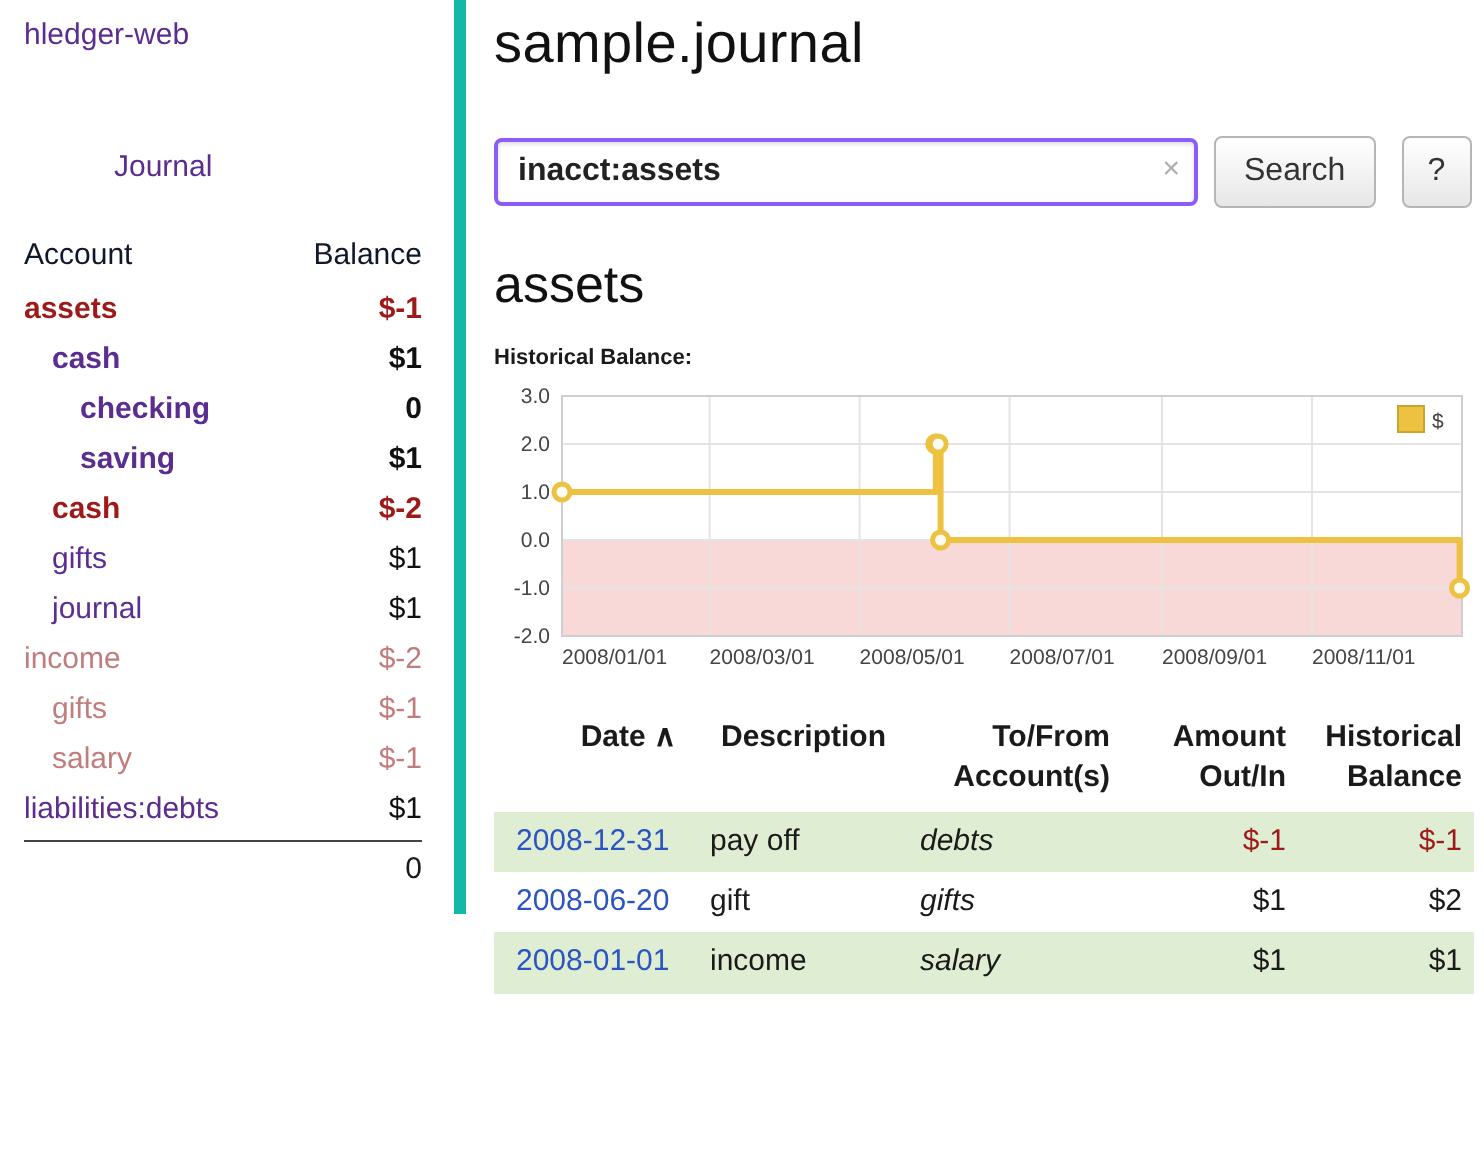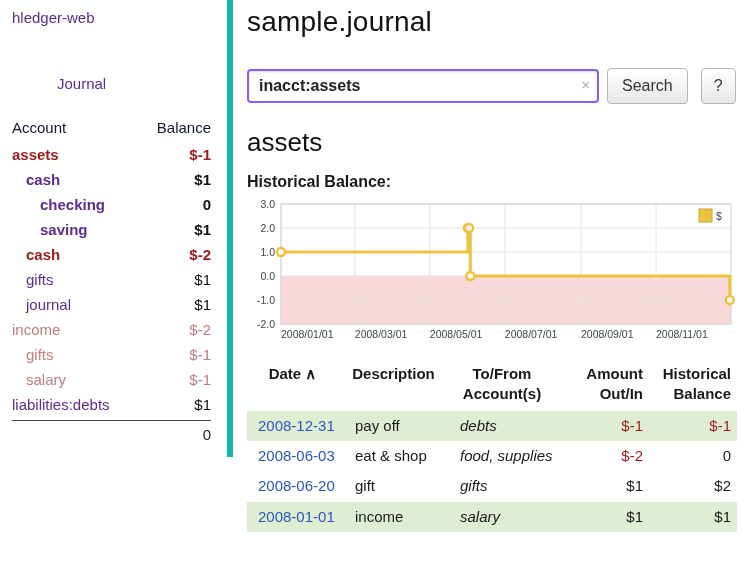--- a/index.html
+++ b/index.html
@@ -40,27 +40,27 @@
     padding: 4px 28px 4px 10px; border: 2px solid #8b5cf6; border-radius: 4px;
     box-shadow: inset 0 1px 2px rgba(0,0,0,.14); outline: none; font-weight: bold;
   }
   .clear-x { position: absolute; right: 9px; top: 8px; color: #adadad; font-size: 15px; line-height: 1; cursor: pointer; }
   .btn {
     height: 36px; margin-left: 8px; padding: 0 14px; font-size: 16px; font-family: inherit; color: #333;
     background: linear-gradient(#ffffff, #e7e7e7); border: 1px solid #b5b5b5; border-radius: 4px; cursor: pointer;
   }
   .btn-help { margin-left: 13px; padding: 0 12px; }
   h2 { font-size: 26px; font-weight: 400; color: #111; margin: 0 0 15px; }
-  .chart-label { font-size: 16px; font-weight: bold; margin-bottom: 7px; }
+  .chart-label { font-size: 11px; font-weight: bold; margin-bottom: 7px; }
   #chart { margin-bottom: 12px; }
   .tick { font-size: 10.5px; fill: #444; font-family: "Liberation Sans", sans-serif; }
 
   
   .register { border-collapse: collapse; width: 490px; font-size: 15px; table-layout: fixed; }
-  .register th { font-weight: bold; text-align: center; vertical-align: top; padding: 2px 6px 7px 0; line-height: 1.33; }
+  .register th { font-weight: bold; text-align: right; vertical-align: top; padding: 2px 6px 7px 0; line-height: 1.33; }
   .register th.c-amt, .register td.c-amt { text-align: right; }
   .register td { padding: 5px 6px 5px 11px; vertical-align: top; line-height: 1.35; }
   .register col.w-date { width: 97px; } .register col.w-desc { width: 105px; }
   .register col.w-acct { width: 112px; } .register col.w-amt { width: 88px; }
   td.c-acct { white-space: pre-line; font-style: italic; }
   tr.green { background: var(--green); }
   td.c-date a { color: var(--blue); text-decoration: none; cursor: pointer; }
   td.c-amt.neg { color: var(--neg); }
   .sort { font-weight: bold; font-size: 15px; }
 </style>
@@ -212,27 +212,20 @@
       </thead>
       <tbody id="register-body">
           <tr class="green">
             <td class="c-date"><a>2008-12-31</a></td>
             <td class="c-desc">pay off</td>
             <td class="c-acct">debts</td>
             <td class="c-amt neg">$-1</td>
             <td class="c-amt neg">$-1</td>
           </tr>
           <tr class="white">
-            <td class="c-date"><a>2008-06-03</a></td>
-            <td class="c-desc">eat &amp; shop</td>
-            <td class="c-acct">food, supplies</td>
-            <td class="c-amt neg">$-2</td>
-            <td class="c-amt">0</td>
-          </tr>
-          <tr class="white">
             <td class="c-date"><a>2008-06-20</a></td>
             <td class="c-desc">gift</td>
             <td class="c-acct">gifts</td>
             <td class="c-amt">$1</td>
             <td class="c-amt">$2</td>
           </tr>
           <tr class="green">
             <td class="c-date"><a>2008-01-01</a></td>
             <td class="c-desc">income</td>
             <td class="c-acct">salary</td>

